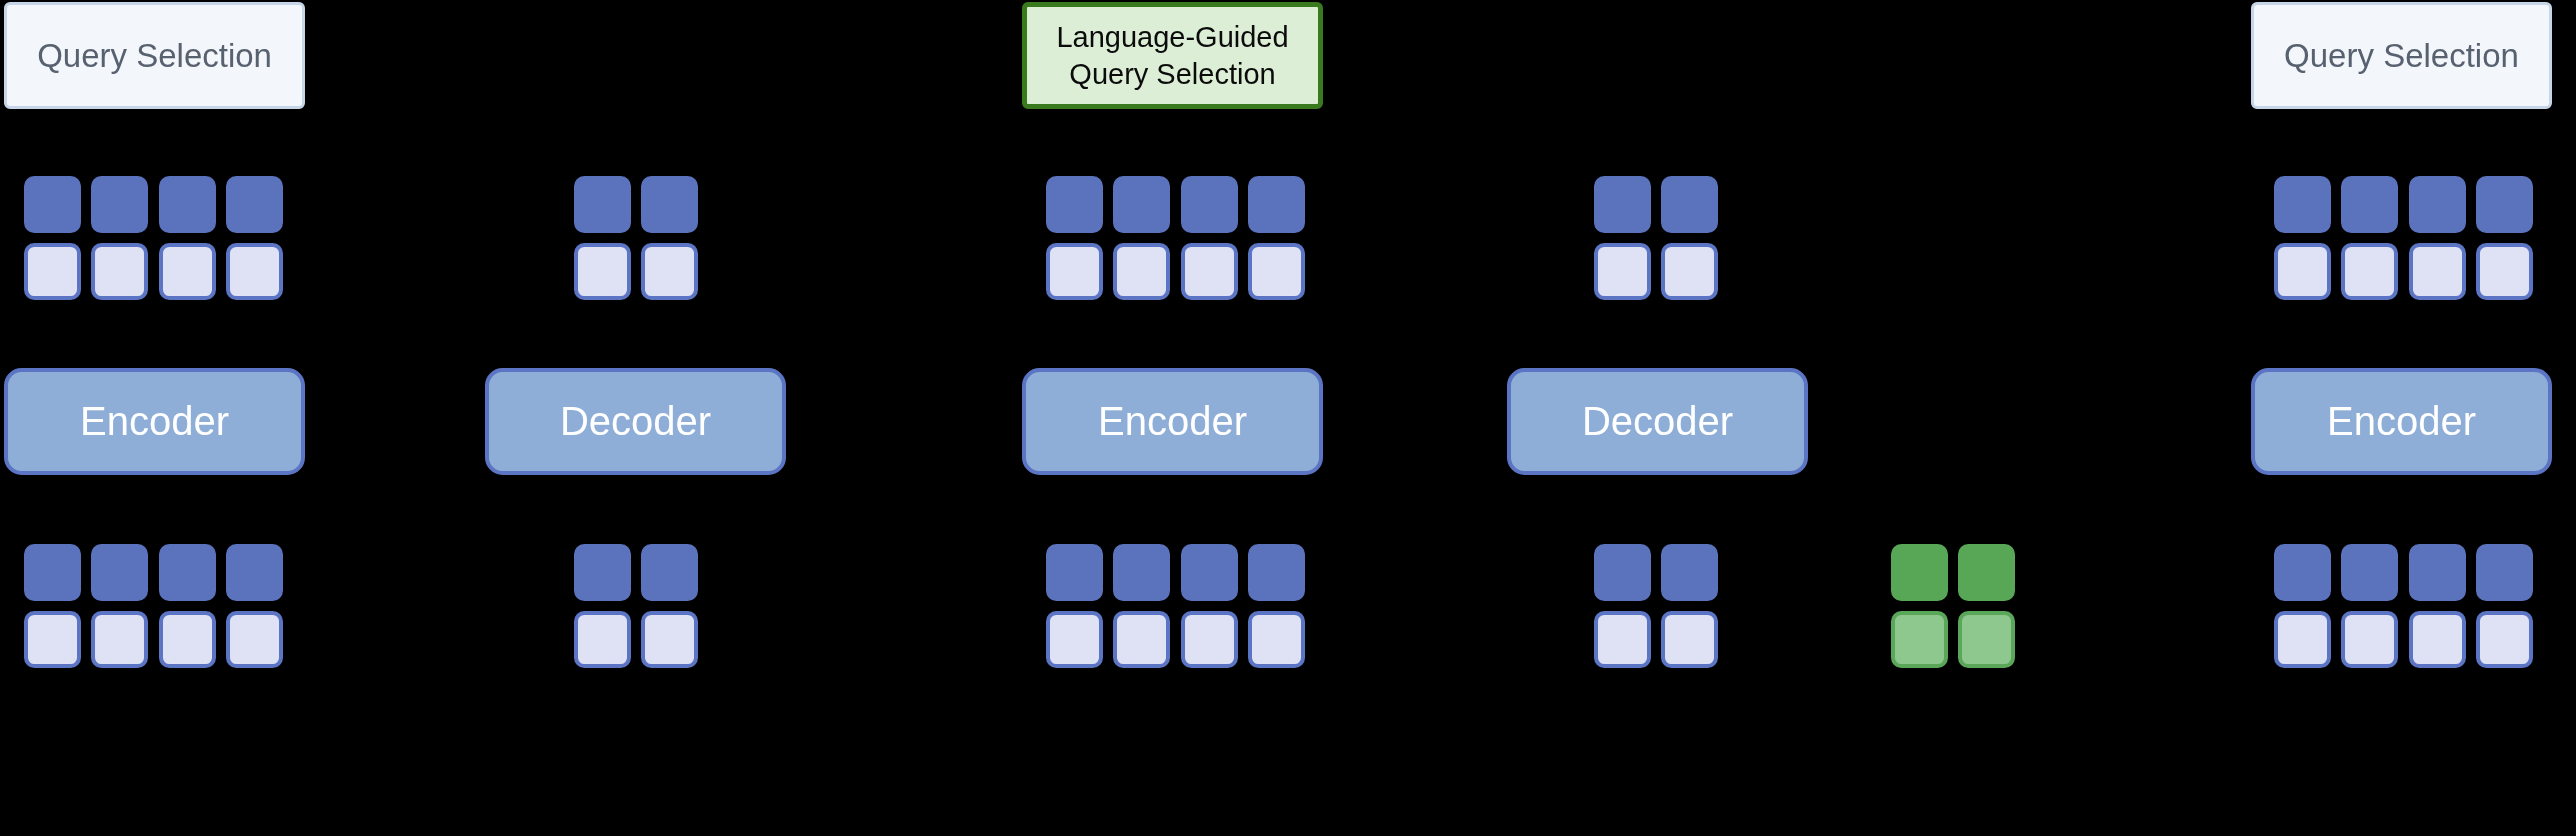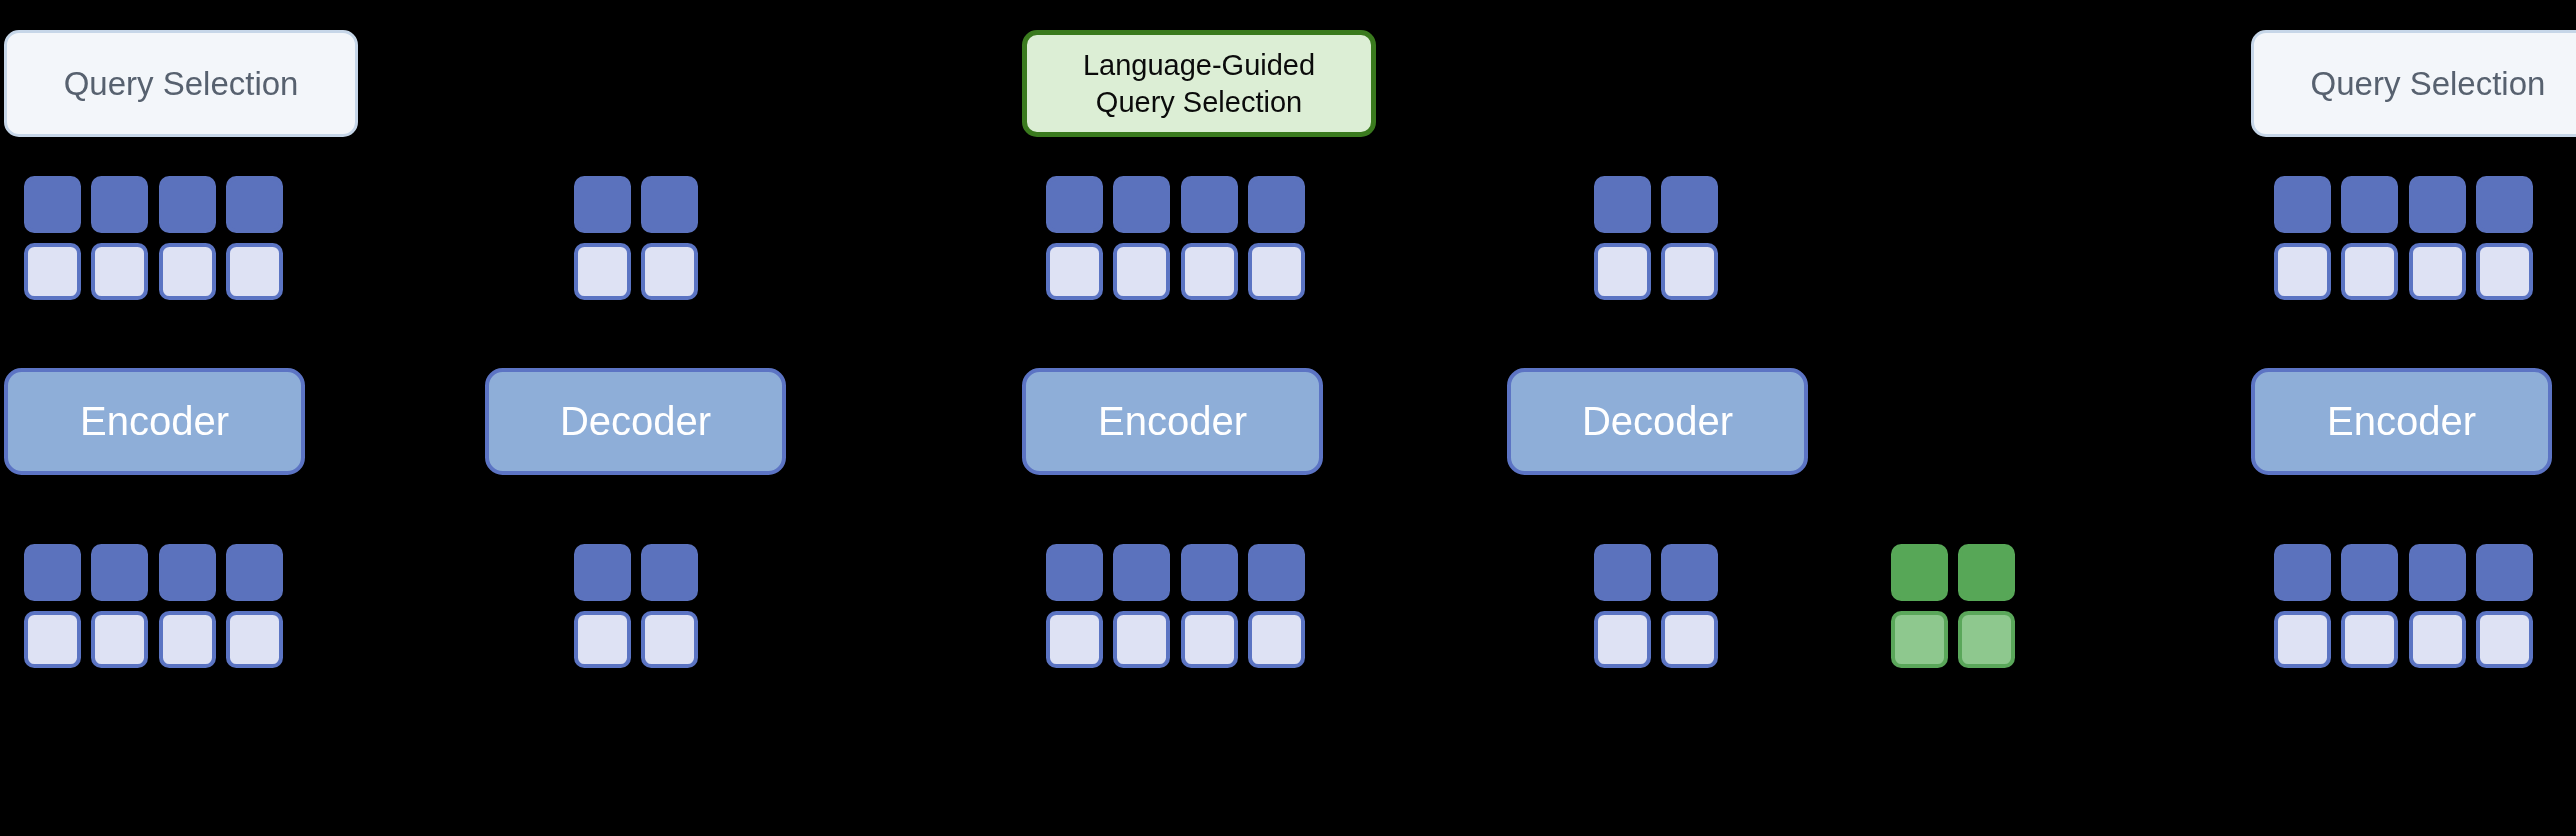--- a/index.html
+++ b/index.html
@@ -6,26 +6,25 @@
   #canvas{
     position:relative;
     width:3196px;height:837px;
     background:#000;
     overflow:hidden;
     font-family:"Liberation Sans","DejaVu Sans",sans-serif;
   }
   
   .label-box{
     position:absolute;
-    width:354px;height:107px;
+    width:301px;height:107px;
     box-sizing:border-box;
-    border-radius:15px;
+    border-radius:6px;
     display:flex;flex-direction:column;align-items:center;justify-content:center;
     text-align:center;
-    margin-top:28px;
   }
   .qs-box{
     background:#F3F6FA;
     border:3.1px solid #C6D6E8;
     color:#57616F;
     font-size:33px;
   }
   .lg-box{
     background:#DCEED5;
     border:5.2px solid #3A7A1E;

